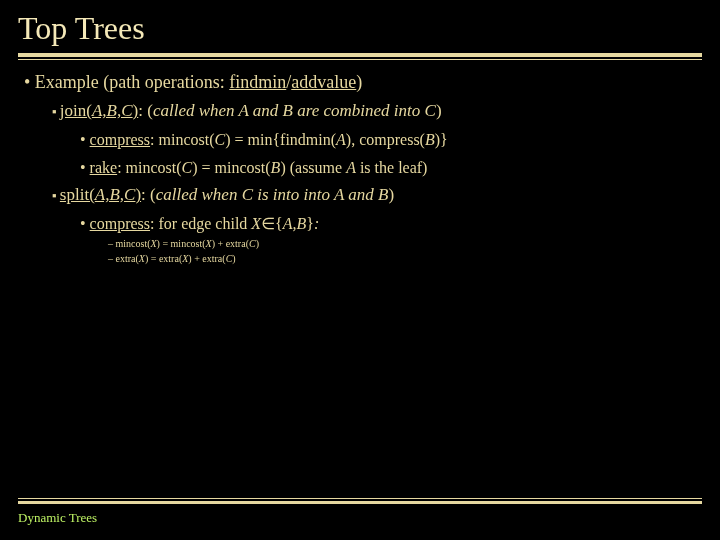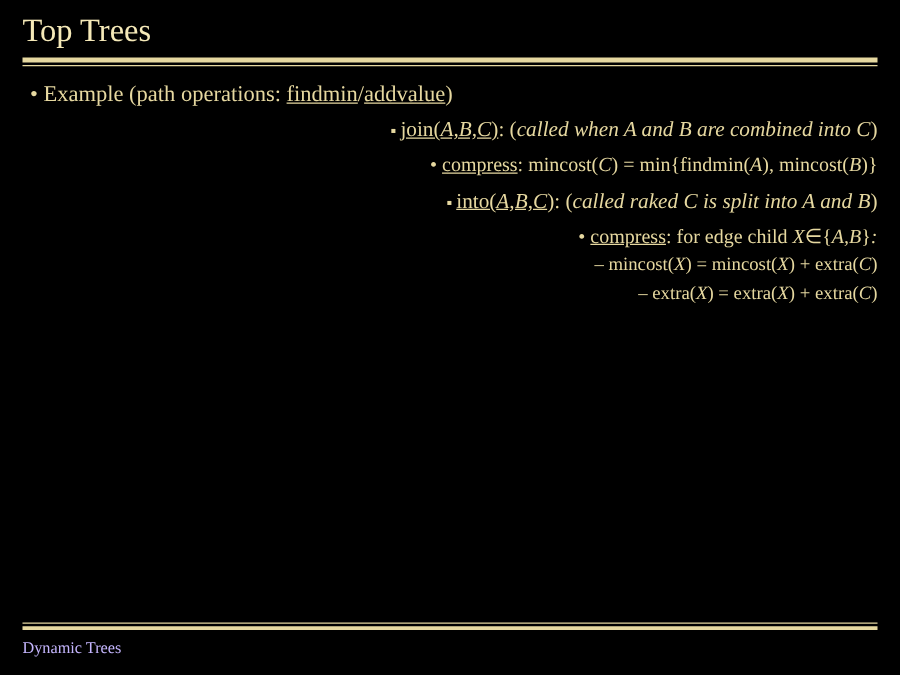--- a/index.html
+++ b/index.html
@@ -13,21 +13,21 @@
     font-family: Georgia, 'Times New Roman', serif;
     overflow: hidden;
   }
   .slide {
     width: 720px;
     height: 540px;
     position: relative;
     padding: 10px 18px 0 18px;
   }
   .title {
-    font-size: 26px;
+    font-size: 32px;
     color: #f5e9b8;
     margin: 0 0 6px 0;
     font-weight: normal;
   }
   .rule-thick {
     border: none;
     border-top: 4px solid #e6d8a0;
     margin: 0 0 2px 0;
   }
   .rule-thin {
@@ -36,65 +36,66 @@
     margin: 0 0 10px 0;
   }
   .content {
     font-size: 18px;
     line-height: 1.35;
   }
   ul { list-style: none; padding: 0; margin: 0; }
   li { padding: 0; margin: 0; }
   .lvl1 { padding-left: 6px; margin-bottom: 6px; }
   .lvl1 > li::before { content: "• "; color: #e6d8a0; }
-  .lvl2 { padding-left: 28px; text-align: right; }
+  .lvl2 { padding-left: 28px; }
   .lvl2 > li { margin-top: 6px; font-size: 17px; }
   .lvl2 > li::before { content: "▪ "; color: #e6d8a0; font-size: 13px; }
   .lvl3 { padding-left: 28px; }
   .lvl3 > li { margin-top: 6px; font-size: 16px; }
   .lvl3 > li::before { content: "• "; color: #e6d8a0; }
   .lvl4 { padding-left: 28px; }
-  .lvl4 > li { margin-top: 2px; font-size: 15px; }
+  .lvl4 > li { margin-top: 2px; font-size: 10px; }
   .lvl4 > li::before { content: "– "; color: #e6d8a0; }
   .em { font-style: italic; }
   .u { text-decoration: underline; }
   .footer {
     position: absolute;
     left: 18px;
     right: 18px;
     bottom: 14px;
   }
   .footer .rule-thin { margin: 0 0 2px 0; }
   .footer .rule-thick { margin: 0 0 6px 0; border-top-width: 3px; }
   .footer-text {
     font-size: 13px;
-    color: #c4b5fd;
+    color: #bef264;
   }
 </style>
 </head>
 <body>
 
 <div class="slide">
   <h1 class="title">Top Trees</h1>
   <hr class="rule-thick">
   <hr class="rule-thin">
 
   <div class="content">
     <ul class="lvl1">
       <li><span>Example (path operations: </span><span class="u">findmin</span><span>/</span><span class="u">addvalue</span><span>)</span>
 
         <ul class="lvl2">
           <li><span class="u"><span>join(</span><span class="em">A,B,C</span><span>)</span></span><span>: (</span><span class="em">called when A and B are combined into C</span><span>)</span>
 
             <ul class="lvl3">
-              <li><span class="u">compress</span><span>: mincost(</span><span class="em">C</span><span>) = min{findmin(</span><span class="em">A</span><span>), mincost(</span><span class="em">B</span><span>)}</span></li>
+              <li><span class="u">compress</span><span>: mincost(</span><span class="em">C</span><span>) = min{findmin(</span><span class="em">A</span><span>), compress(</span><span class="em">B</span><span>)}</span></li>
+              <li><span class="u">rake</span><span>: mincost(</span><span class="em">C</span><span>) = mincost(</span><span class="em">B</span><span>) (assume </span><span class="em">A</span><span> is the leaf)</span></li>
             </ul>
           </li>
 
-          <li><span class="u"><span>into(</span><span class="em">A,B,C</span><span>)</span></span><span>: (</span><span class="em">called raked C is split into A and B</span><span>)</span>
+          <li><span class="u"><span>split(</span><span class="em">A,B,C</span><span>)</span></span><span>: (</span><span class="em">called when C is into into A and B</span><span>)</span>
 
             <ul class="lvl3">
               <li><span class="u">compress</span><span>: for edge child </span><span class="em">X</span><span>∈{</span><span class="em">A,B</span><span>}</span><span class="em">:</span>
                 <ul class="lvl4">
                   <li><span>mincost(</span><span class="em">X</span><span>) = mincost(</span><span class="em">X</span><span>) + extra(</span><span class="em">C</span><span>)</span></li>
                   <li><span>extra(</span><span class="em">X</span><span>) = extra(</span><span class="em">X</span><span>) + extra(</span><span class="em">C</span><span>)</span></li>
                 </ul>
               </li>
             </ul>
           </li>

